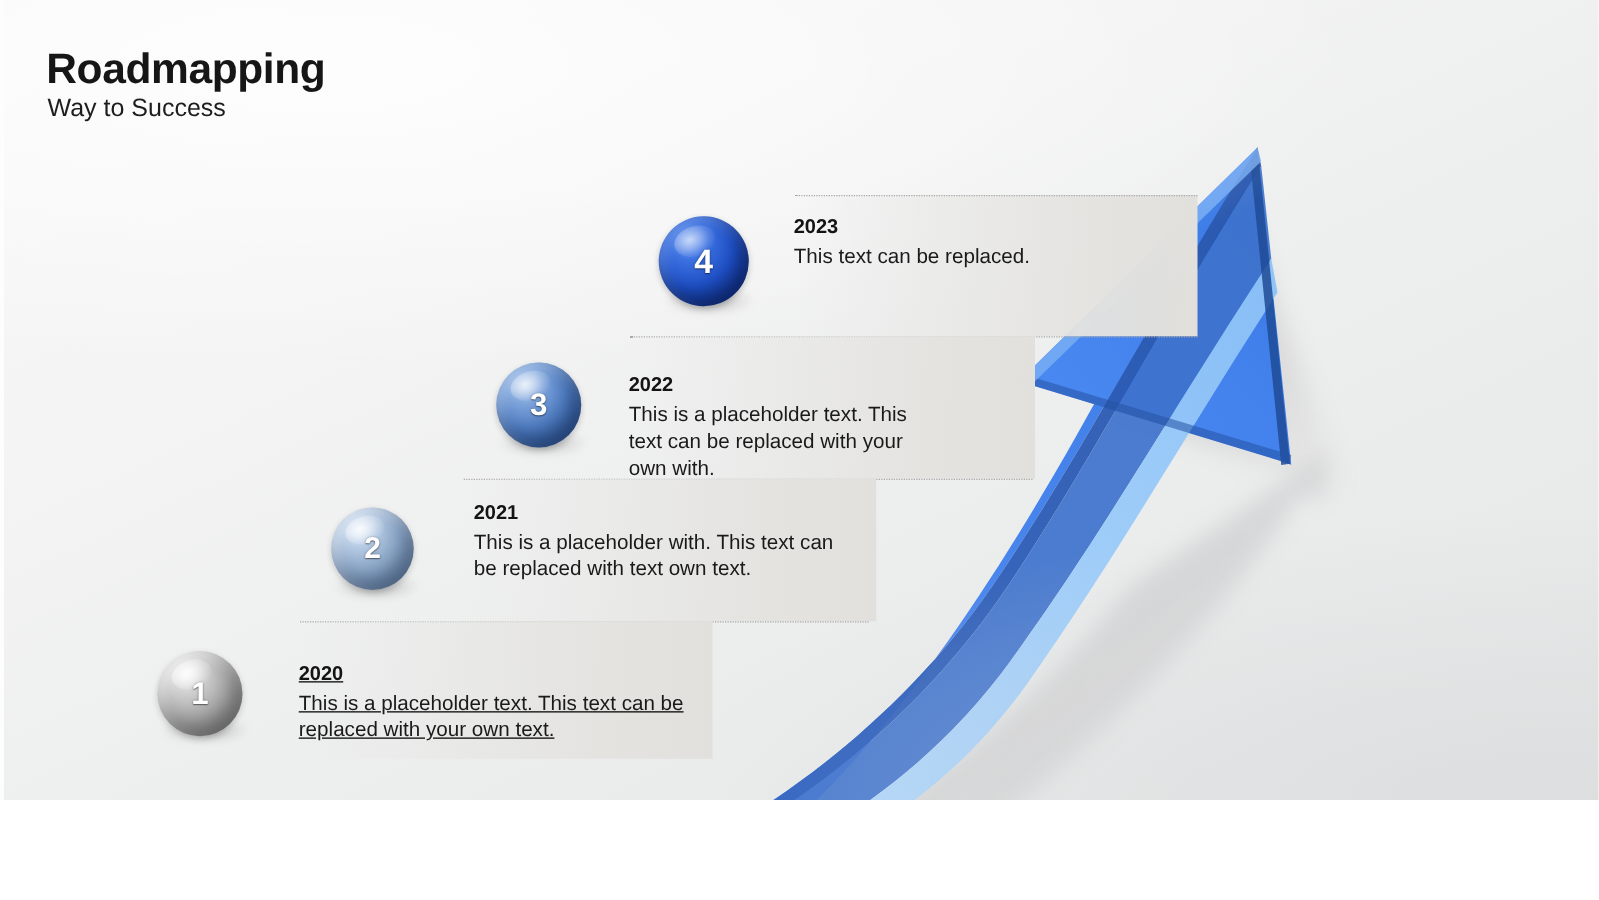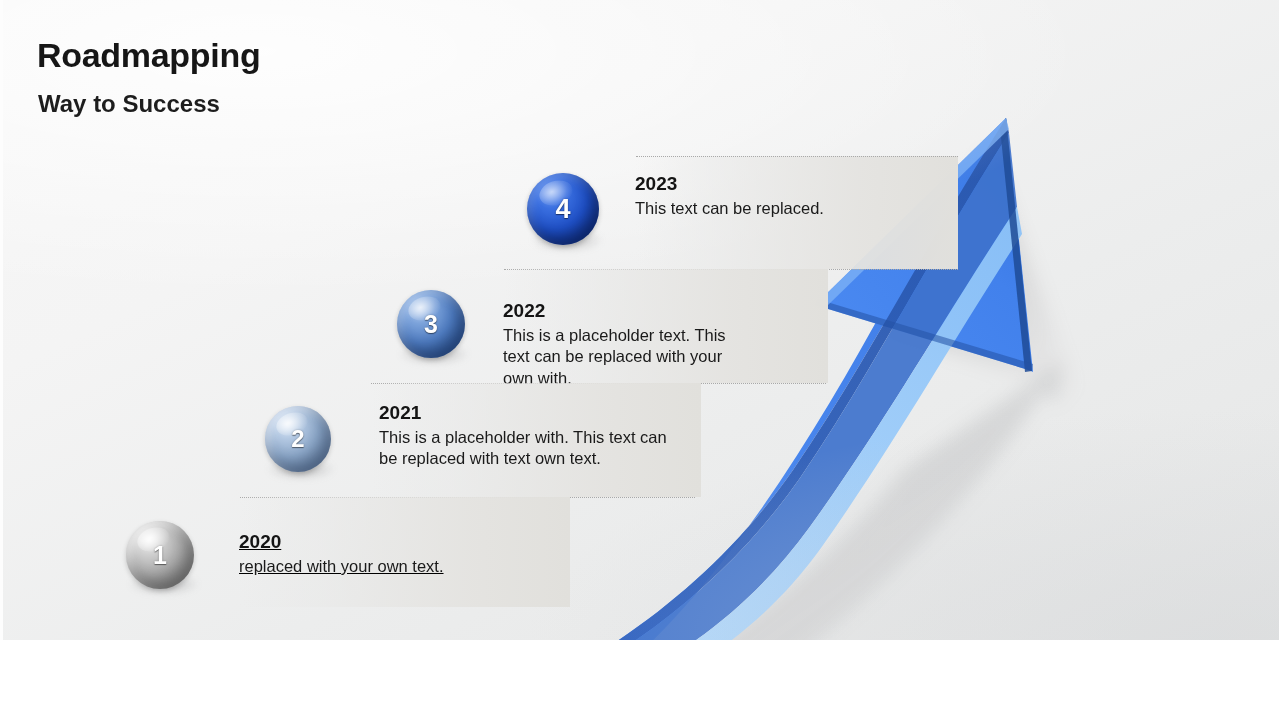--- a/index.html
+++ b/index.html
@@ -39,23 +39,23 @@
     top: 36px;
     font-size: 34px;
     font-weight: bold;
     color: #161616;
     letter-spacing: -0.3px;
     white-space: nowrap;
   }
   #subtitle {
     position: absolute;
     left: 35px;
-    top: 90px;
-    font-size: 24px;
-    font-weight: bold;
+    top: 76px;
+    font-size: 20px;
+    font-weight: normal;
     color: #1d1d1d;
     white-space: nowrap;
   }
 
   
   #arrow-layer {
     position: absolute;
     left: 0;
     top: 0;
     width: 1279px;
@@ -75,21 +75,21 @@
   .sep {
     position: absolute;
     height: 0;
     border-top: 1px dotted #a9a9a9;
   }
 
   .step-text {
     position: absolute;
   }
   .step-year {
-    font-size: 19px;
+    font-size: 16px;
     font-weight: bold;
     color: #141414;
     line-height: 1.05;
     margin: 0 0 4px 0;
     white-space: nowrap;
   }
   .step-body {
     font-size: 16.5px;
     font-weight: normal;
     color: #1a1a1a;
@@ -306,18 +306,19 @@
          box-shadow: inset -6px -8px 14px rgba(60,60,60,0.42), inset 4px 5px 10px rgba(255,255,255,0.62), 0 2px 5px rgba(0,0,0,0.18);">
       <div class="gloss" style="left:11px; top:7px; width:33px; height:23px;
              background: radial-gradient(ellipse at 40% 40%, rgba(255,255,255,0.85) 0%, rgba(255,255,255,0.25) 55%, rgba(255,255,255,0) 78%);
              transform: rotate(-18deg);"></div>
       <div class="num" style="font-size:25px;">1</div>
     </div>
   </div>
 
   <div class="step-text" style="left:236px; top:532px; width:340px;text-decoration:underline;">
     <p class="step-year">2020</p>
+    <p class="step-body">This is a placeholder text. This text can be</p>
     <p class="step-body">replaced with your own text.</p>
   </div>
 
   <div id="watermark"></div>
 
 </div>
 
 </body></html>

